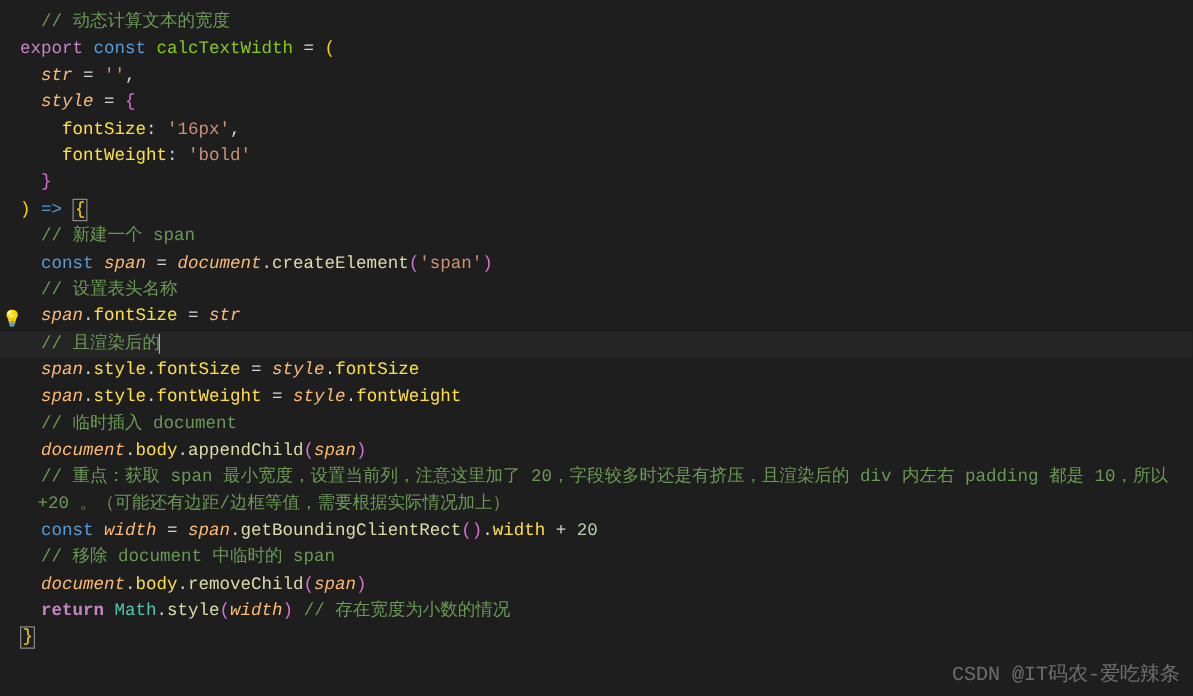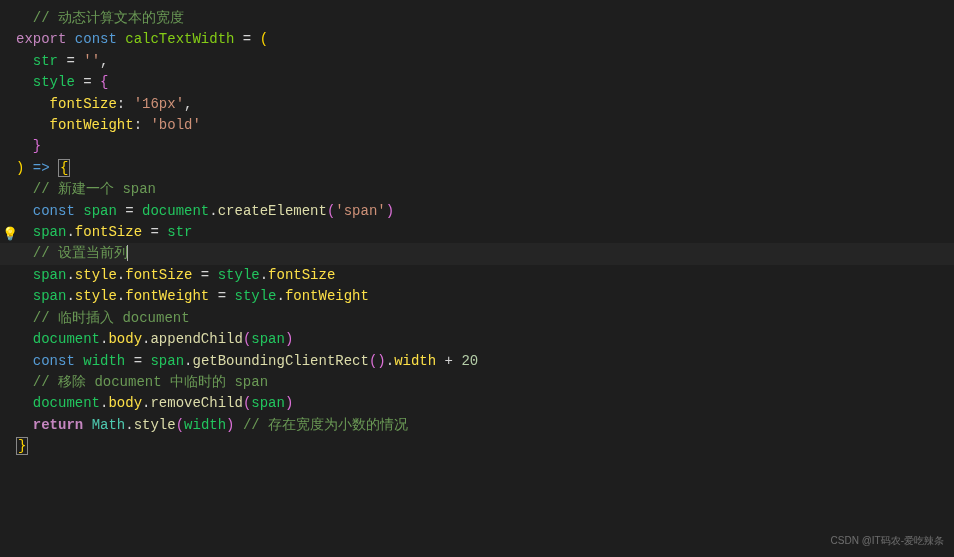--- a/index.html
+++ b/index.html
@@ -15,21 +15,21 @@
       position: relative;
     }
     .code-container { position: relative; }
     .line { white-space: pre; padding: 0 16px; position: relative; }
     .line.cursor-line { background: rgba(255,255,255,0.03); }
     .comment { color: #6a9955; }
     .keyword-export { color: #c586c0; }
     .keyword-const { color: #569cd6; }
     .keyword-return { color: #c586c0; font-weight: bold; }
     .function-name { color: #84cc16; }
-    .variable { color: #22c55e; }
+    .variable { color: #fdba74; font-style: italic; }
     .property { color: #fde047; }
     .string { color: #ce9178; }
     .string-teal { color: #4ec9b0; }
     .number { color: #b5cea8; }
     .brace-yellow { color: #ffd700; }
     .brace-pink { color: #da70d6; }
     .paren-yellow { color: #ffd700; }
     .paren-pink { color: #da70d6; }
     .method { color: #dcdcaa; }
     .white { color: #d4d4d4; }
@@ -50,22 +50,22 @@
       left: 2px;
       top: 2px;
       color: #ffcc00;
       font-size: 13px;
     }
     .watermark {
       position: absolute;
       bottom: 6px;
       right: 10px;
       color: rgba(255,255,255,0.35);
-      font-size: 10px;
-      font-family: Liberation Sans, sans-serif;
+      font-size: 16px;
+      font-family: Liberation Mono, monospace;
     }
   </style>
 </head>
 <body>
 
 <div class="code-container">
 
   <div class="line">  <span class="comment">// 动态计算文本的宽度</span></div>
 
   <div class="line"><span class="keyword-export">export</span> <span class="keyword-const">const</span> <span class="function-name">calcTextWidth</span><span class="white"> = </span><span class="paren-yellow">(</span></div>
@@ -79,33 +79,35 @@
   <div class="line">    <span class="property">fontWeight</span><span class="white">: </span><span class="string">'bold'</span></div>
 
   <div class="line">  <span class="brace-pink">}</span></div>
 
   <div class="line"><span class="paren-yellow">)</span><span class="keyword-const"> =&gt; </span><span class="brace-yellow brace-box">{</span></div>
 
   <div class="line">  <span class="comment">// 新建一个 span</span></div>
 
   <div class="line">  <span class="keyword-const">const</span> <span class="variable">span</span><span class="white"> = </span><span class="variable">document</span><span class="white">.</span><span class="method">createElement</span><span class="paren-pink">(</span><span class="string">'span'</span><span class="paren-pink">)</span></div>
 
+  <div class="line">  <span class="comment">// 设置表头名称</span></div>
 
   <div class="line"><span class="bulb">💡</span>  <span class="variable">span</span><span class="white">.</span><span class="property">fontSize</span><span class="white"> = </span><span class="variable">str</span></div>
 
-  <div class="line cursor-line">  <span class="comment">// 设置当前列</span><span class="cursor"></span></div>
+  <div class="line cursor-line">  <span class="comment">// 且渲染后的</span><span class="cursor"></span></div>
 
   <div class="line">  <span class="variable">span</span><span class="white">.</span><span class="property">style</span><span class="white">.</span><span class="property">fontSize</span><span class="white"> = </span><span class="variable">style</span><span class="white">.</span><span class="property">fontSize</span></div>
 
   <div class="line">  <span class="variable">span</span><span class="white">.</span><span class="property">style</span><span class="white">.</span><span class="property">fontWeight</span><span class="white"> = </span><span class="variable">style</span><span class="white">.</span><span class="property">fontWeight</span></div>
 
   <div class="line">  <span class="comment">// 临时插入 document</span></div>
 
   <div class="line">  <span class="variable">document</span><span class="white">.</span><span class="property">body</span><span class="white">.</span><span class="method">appendChild</span><span class="paren-pink">(</span><span class="variable">span</span><span class="paren-pink">)</span></div>
 
+  <div class="line" style="white-space:pre-wrap;text-indent:-14px;padding-left:30px;">  <span class="comment">// 重点：获取 span 最小宽度，设置当前列，注意这里加了 20，字段较多时还是有挤压，且渲染后的 div 内左右 padding 都是 10，所以 +20 。（可能还有边距/边框等值，需要根据实际情况加上）</span></div>
 
   <div class="line">  <span class="keyword-const">const</span> <span class="variable">width</span><span class="white"> = </span><span class="variable">span</span><span class="white">.</span><span class="method">getBoundingClientRect</span><span class="paren-pink">(</span><span class="paren-pink">)</span><span class="white">.</span><span class="property">width</span><span class="white"> + </span><span class="number">20</span></div>
 
   <div class="line">  <span class="comment">// 移除 document 中临时的 span</span></div>
 
   <div class="line">  <span class="variable">document</span><span class="white">.</span><span class="property">body</span><span class="white">.</span><span class="method">removeChild</span><span class="paren-pink">(</span><span class="variable">span</span><span class="paren-pink">)</span></div>
 
   <div class="line">  <span class="keyword-return">return</span> <span class="string-teal">Math</span><span class="white">.</span><span class="method">style</span><span class="paren-pink">(</span><span class="variable">width</span><span class="paren-pink">)</span><span class="comment"> // 存在宽度为小数的情况</span></div>
 
   <div class="line"><span class="brace-yellow brace-box">}</span></div>

